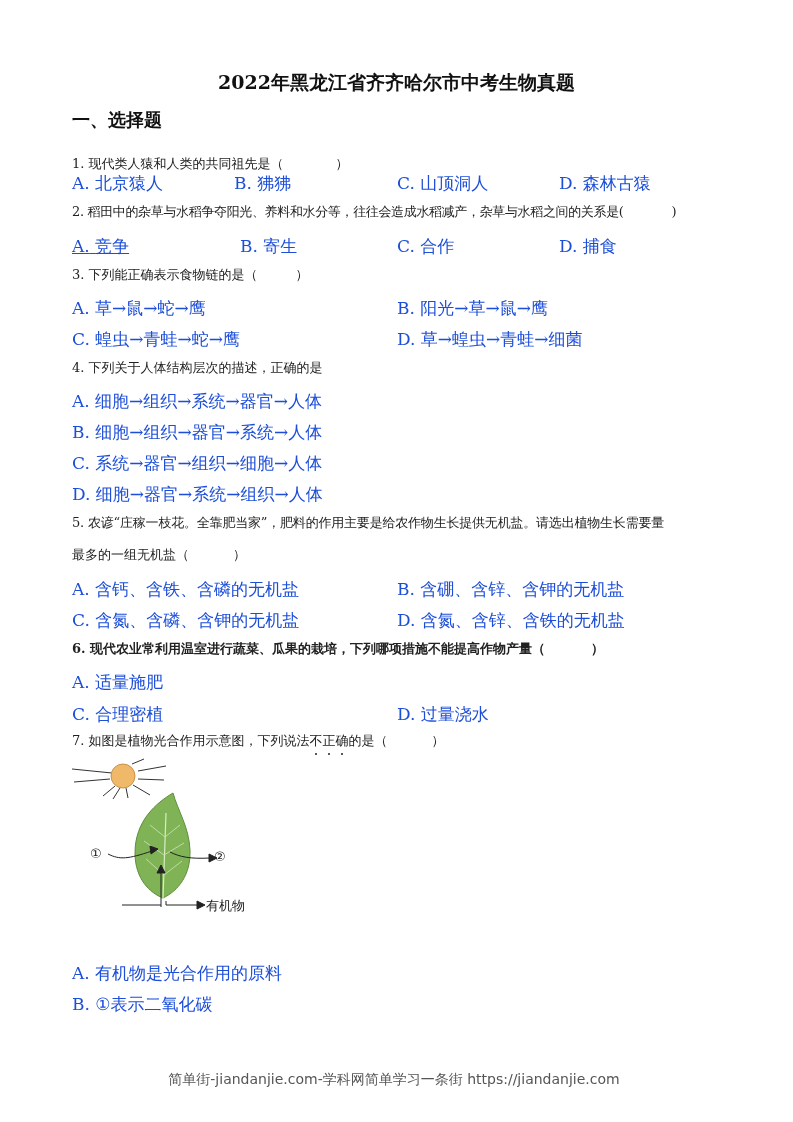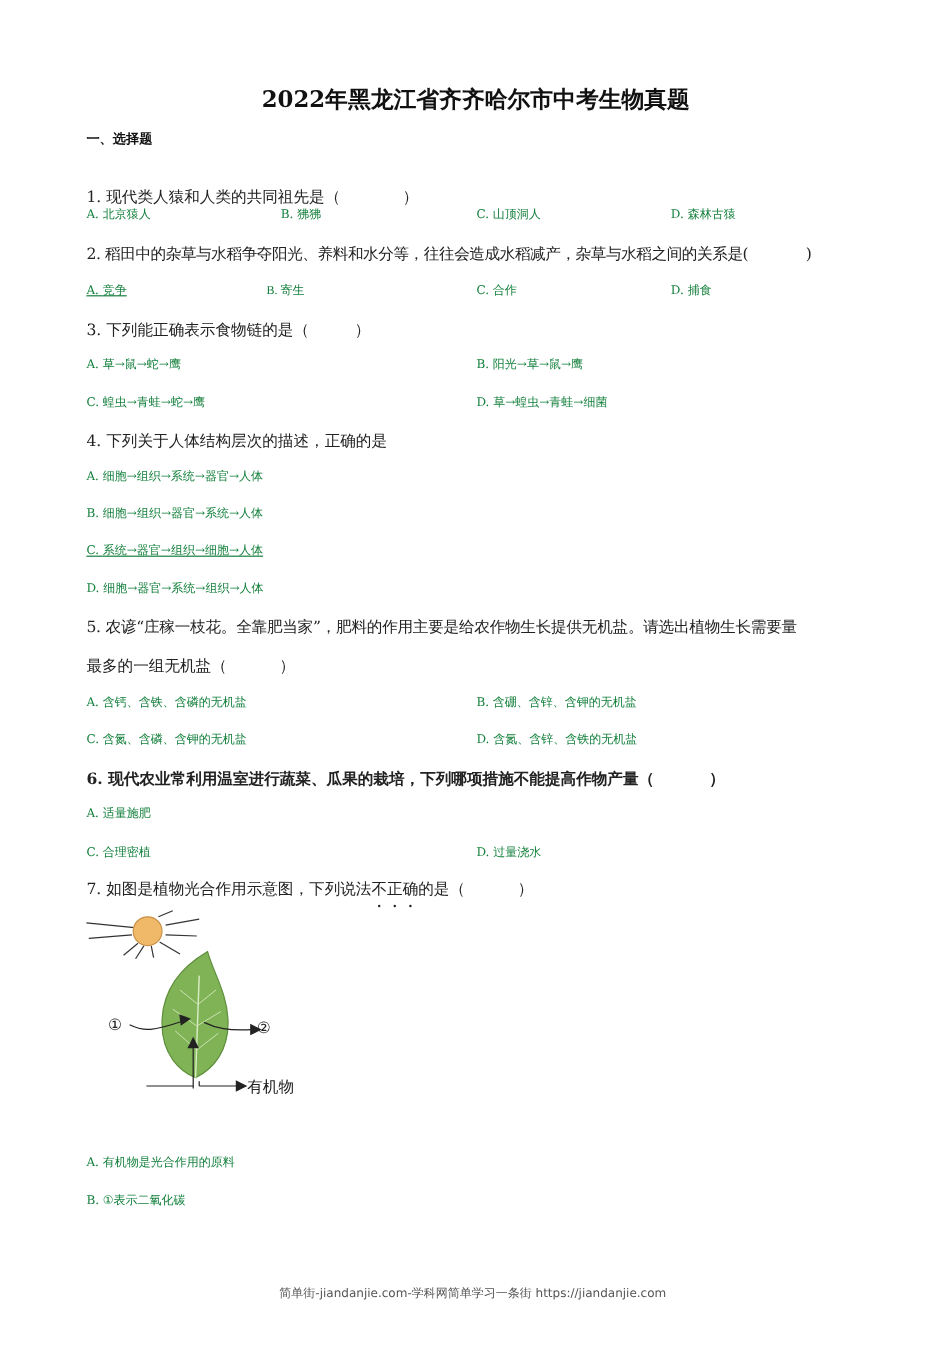--- a/index.html
+++ b/index.html
@@ -7,35 +7,35 @@
     width: 793px; height: 1122px; position: relative; overflow: hidden;
     font-family: "DejaVu Serif", "Liberation Serif", serif;
     color: #1a1a1a;
   }
   .page { position: absolute; left: 0; top: 0; width: 793px; height: 1122px; }
   .title {
     position: absolute; left: 0; top: 70px; width: 793px; text-align: center;
     font-size: 19px; font-weight: bold; color: #111;
   }
   .section {
-    position: absolute; left: 72px; top: 108px; font-size: 11px; font-weight: bold; color: #111;
+    position: absolute; left: 72px; top: 108px; font-size: 18px; font-weight: bold; color: #111;
   }
   .line {
     position: absolute; left: 72px; font-size: 13px; white-space: nowrap; color: #222;
   }
-  .opt { position: absolute; font-size: 10px; white-space: nowrap; color: #15803d; }
+  .opt { position: absolute; font-size: 17px; white-space: nowrap; color: #1d4ed8; }
   .blank { display: inline-block; width: 52px; }
   .dots { position: relative; }
   .dots .d {
     position: absolute; bottom: -7px; width: 2px; height: 2px; background: #222; border-radius: 50%;
   }
   .diagram { position: absolute; left: 60px; top: 755px; width: 210px; height: 170px; }
   .footer {
     position: absolute; left: 0; top: 1071px; width: 788px; text-align: center;
-    font-family: "DejaVu Sans", "Liberation Sans", sans-serif; font-size: 10px; color: #555;
+    font-family: "DejaVu Sans", "Liberation Sans", sans-serif; font-size: 14px; color: #555;
   }
 </style>
 </head>
 <body>
 
 <div class="page">
 
   <div class="title">2022年黑龙江省齐齐哈尔市中考生物真题</div>
   <div class="section">一、选择题</div>
 
@@ -46,40 +46,40 @@
   <div class="opt" style="left:72px;top:172px;"><span>A.</span> <span>北京猿人</span></div>
   <div class="opt" style="left:234px;top:172px;"><span>B.</span> <span>狒狒</span></div>
   <div class="opt" style="left:397px;top:172px;"><span>C.</span> <span>山顶洞人</span></div>
   <div class="opt" style="left:559px;top:172px;"><span>D.</span> <span>森林古猿</span></div>
 
   <div class="line" style="top:203px;letter-spacing:-0.35px;">
     <span>2.</span>
     <span>稻田中的杂草与水稻争夺阳光、养料和水分等，往往会造成水稻减产，杂草与水稻之间的关系是(</span><span class="blank" style="width:48px;"></span><span>)</span>
   </div>
   <div class="opt" style="left:72px;top:235px;text-decoration:underline;"><span>A.</span> <span>竞争</span></div>
-  <div class="opt" style="left:222px;top:235px;font-family:Liberation Serif, serif;"><span>B.</span> <span>寄生</span></div>
+  <div class="opt" style="left:240px;top:235px;"><span>B.</span> <span>寄生</span></div>
   <div class="opt" style="left:397px;top:235px;"><span>C.</span> <span>合作</span></div>
   <div class="opt" style="left:559px;top:235px;"><span>D.</span> <span>捕食</span></div>
 
   <div class="line" style="top:266px;">
     <span>3.</span>
     <span>下列能正确表示食物链的是（</span><span class="blank" style="width:38px;"></span><span>）</span>
   </div>
   <div class="opt" style="left:72px;top:297px;"><span>A.</span> <span>草→鼠→蛇→鹰</span></div>
   <div class="opt" style="left:397px;top:297px;"><span>B.</span> <span>阳光→草→鼠→鹰</span></div>
   <div class="opt" style="left:72px;top:328px;"><span>C.</span> <span>蝗虫→青蛙→蛇→鹰</span></div>
   <div class="opt" style="left:397px;top:328px;"><span>D.</span> <span>草→蝗虫→青蛙→细菌</span></div>
 
   <div class="line" style="top:359px;">
     <span>4.</span>
     <span>下列关于人体结构层次的描述，正确的是</span>
   </div>
   <div class="opt" style="left:72px;top:390px;"><span>A.</span> <span>细胞→组织→系统→器官→人体</span></div>
   <div class="opt" style="left:72px;top:421px;"><span>B.</span> <span>细胞→组织→器官→系统→人体</span></div>
-  <div class="opt" style="left:72px;top:452px;text-decoration:underline;"><span>C.</span> <span>系统→器官→组织→细胞→人体</span></div>
+  <div class="opt" style="left:72px;top:452px;"><span>C.</span> <span>系统→器官→组织→细胞→人体</span></div>
   <div class="opt" style="left:72px;top:483px;"><span>D.</span> <span>细胞→器官→系统→组织→人体</span></div>
 
   <div class="line" style="top:514px;letter-spacing:-0.2px;">
     <span>5.</span>
     <span>农谚“庄稼一枝花。全靠肥当家”，肥料的作用主要是给农作物生长提供无机盐。请选出植物生长需要量</span>
   </div>
   <div class="line" style="top:546px;">
     <span>最多的一组无机盐（</span><span class="blank" style="width:44px;"></span><span>）</span>
   </div>
   <div class="opt" style="left:72px;top:578px;"><span>A.</span> <span>含钙、含铁、含磷的无机盐</span></div>

